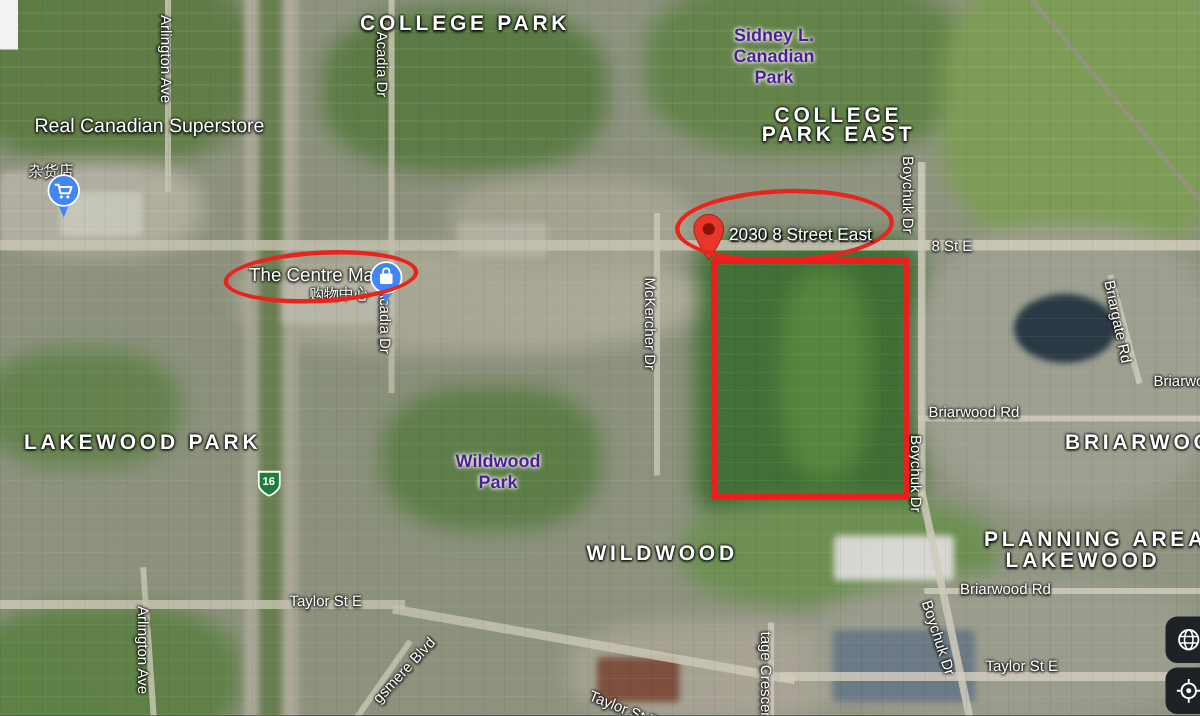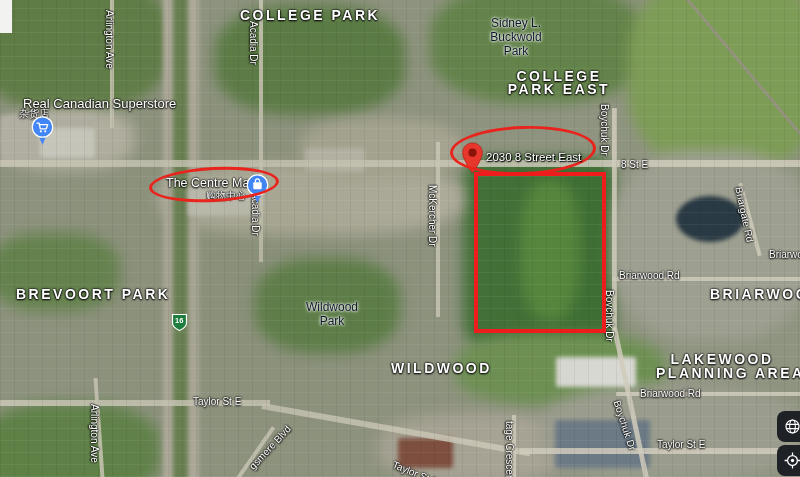--- a/index.html
+++ b/index.html
@@ -19,21 +19,21 @@
   .patch{position:absolute;z-index:1;filter:blur(7px);border-radius:40%;}
   .bld{position:absolute;z-index:1;filter:blur(2px);border-radius:3px;}
   .road{position:absolute;z-index:2;background:rgba(208,203,188,.85);}
   .rail{position:absolute;z-index:2;background:rgba(150,145,130,.9);}
   .lbl{position:absolute;z-index:4;color:#fff;white-space:nowrap;
        text-shadow:0 0 2px #000,0 0 2px #000,0 1px 2px rgba(0,0,0,.85);}
   .area{font-size:14px;font-weight:700;letter-spacing:2.5px;}
   .street{font-size:10px;}
   .poi{font-size:13px;font-weight:500;}
   .poi-cn{font-size:10px;}
-  .park{color:#0f172a;font-weight:400;font-size:12px;line-height:14px;text-align:center;
+  .park{color:#4c1d95;font-weight:700;font-size:12px;line-height:14px;text-align:center;
         text-shadow:0 0 2px rgba(255,255,255,.95),0 0 3px rgba(255,255,255,.8),0 0 4px rgba(255,255,255,.6);}
   .v{writing-mode:vertical-rl;}
   .rot{transform-origin:0 0;}
   .lines span{display:block;}
   .pin{position:absolute;z-index:5;}
   .anno{position:absolute;z-index:6;}
   .ellipse{border:3px solid #e8241d;border-radius:50%;background:transparent;}
   .rect{border:4px solid #ee1c1c;background:transparent;}
   .golf-txt{color:#e8241d;font-size:30px;letter-spacing:1px;font-weight:400;
             text-shadow:none;z-index:6;}
@@ -92,68 +92,68 @@
   <div class="road" style="left:748px;top:182px;width:4px;height:75px;transform:rotate(-15deg);"></div>
   <div class="road" style="left:612px;top:277px;width:190px;height:4px;"></div>
   <div class="road" style="left:616px;top:392px;width:185px;height:4px;"></div>
   <div class="road" style="left:512px;top:415px;width:4px;height:62px;"></div>
   <div class="road" style="left:248px;top:420px;width:4px;height:82px;transform:rotate(35deg);"></div>
 
   <span class="lbl area" style="left:240px;top:7px;">COLLEGE PARK</span>
 
   <div class="lbl park lines" style="left:484px;top:16px;width:64px;">
     <span>Sidney L.</span>
-    <span>Buckwold</span>
+    <span>Canadian</span>
     <span>Park</span>
   </div>
 
   <div class="lbl area lines" style="left:503px;top:70px;width:112px;text-align:center;line-height:13px;">
     <span>COLLEGE</span>
     <span>PARK EAST</span>
   </div>
 
-  <span class="lbl poi" style="left:23px;top:76px;margin-top:20px;">Real Canadian Superstore</span>
+  <span class="lbl poi" style="left:23px;top:76px;">Real Canadian Superstore</span>
   <span class="lbl poi-cn" style="left:19px;top:107px;">杂货店</span>
 
   <span class="lbl street v" style="left:104px;top:10px;">Arlington Ave</span>
   <span class="lbl street v" style="left:248px;top:21px;">Acadia Dr</span>
   <span class="lbl street v" style="left:250px;top:192px;">Acadia Dr</span>
 
   <span class="lbl poi" style="left:166px;top:176px;font-size:12.5px;">The Centre Mall</span>
   <span class="lbl poi-cn" style="left:206px;top:189px;">购物中心</span>
 
   <span class="lbl street" style="left:621px;top:159px;">8 St E</span>
   <span class="lbl street v" style="left:599px;top:104px;">Boychuk Dr</span>
   <span class="lbl street v" style="left:427px;top:185px;">McKercher Dr</span>
   <span class="lbl street v" style="left:604px;top:290px;">Boychuk Dr</span>
   <span class="lbl street rot" style="left:744px;top:186px;transform:rotate(78deg);">Briargate Rd</span>
   <span class="lbl street" style="left:619px;top:270px;">Briarwood Rd</span>
   <span class="lbl street" style="left:769px;top:249px;">Briarwood Rd</span>
   <span class="lbl area" style="left:710px;top:286px;">BRIARWOOD</span>
 
   <div class="lbl area lines" style="left:656px;top:352px;width:132px;text-align:center;line-height:14px;">
+    <span>PLANNING AREA</span>
     <span>LAKEWOOD</span>
-    <span>PLANNING AREA</span>
   </div>
 
   <span class="lbl street" style="left:640px;top:388px;">Briarwood Rd</span>
   <span class="lbl street rot" style="left:622px;top:399px;transform:rotate(72deg);">Boychuk Dr</span>
   <span class="lbl street" style="left:657px;top:439px;">Taylor St E</span>
   <span class="lbl street v" style="left:504px;top:421px;">tage Crescent</span>
   <span class="lbl street rot" style="left:395px;top:459px;transform:rotate(22deg);">Taylor St E</span>
   <span class="lbl street rot" style="left:247px;top:464px;transform:rotate(-47deg);">gsmere Blvd</span>
 
   <span class="lbl area" style="left:391px;top:360px;">WILDWOOD</span>
 
   <div class="lbl park lines" style="left:299px;top:300px;width:66px;">
     <span>Wildwood</span>
     <span>Park</span>
   </div>
 
-  <span class="lbl area" style="left:16px;top:286px;">BREVOORT PARK</span>
+  <span class="lbl area" style="left:16px;top:286px;">LAKEWOOD PARK</span>
   <span class="lbl street" style="left:193px;top:396px;">Taylor St E</span>
   <span class="lbl street v" style="left:89px;top:404px;">Arlington Ave</span>
 
 
   <div class="shield" style="left:171px;top:313px;">
     <svg width="17" height="19" viewBox="0 0 17 19">
       <path d="M1.5 1.5h14v8.5c0 4.5-7 7.5-7 7.5s-7-3-7-7.5z" fill="#1d7d3c" stroke="#fff" stroke-width="1.2"></path>
       <text x="8.5" y="11" text-anchor="middle" font-size="7.5" font-weight="bold" fill="#fff" font-family="Liberation Sans, sans-serif"></text>
     </svg>
     <span class="lbl" style="left:4px;top:3px;font-size:7.5px;font-weight:bold;text-shadow:none;">16</span>

